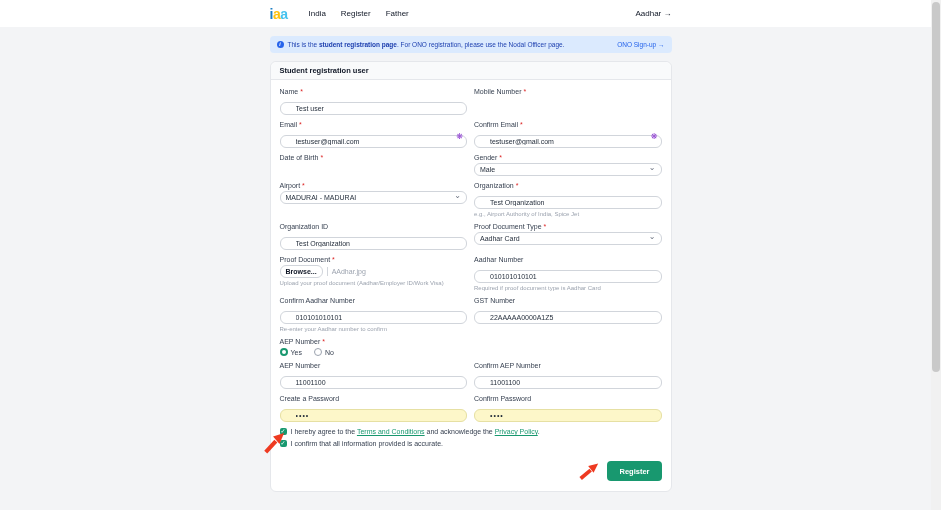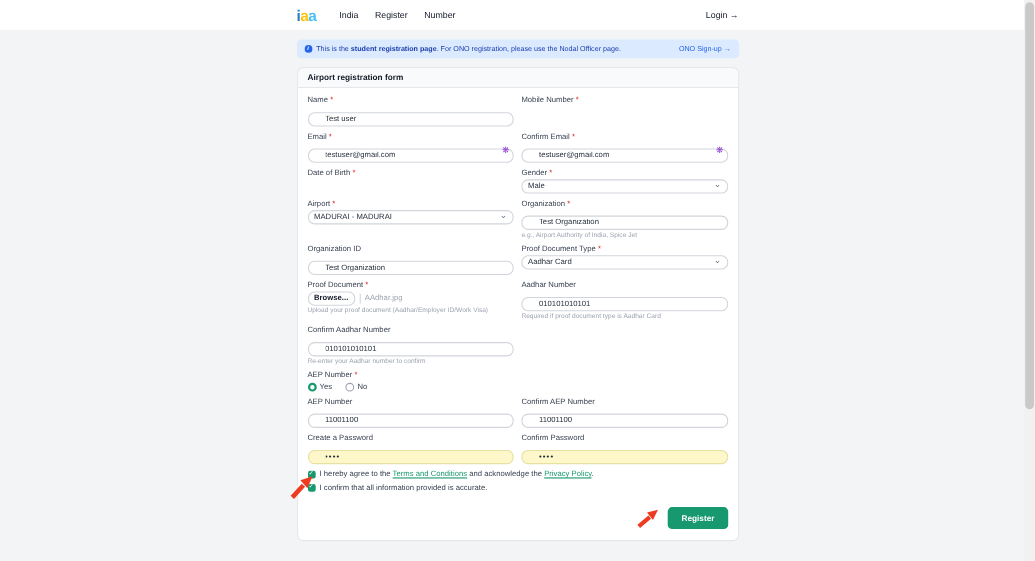--- a/index.html
+++ b/index.html
@@ -106,36 +106,36 @@
 </head>
 <body>
 
 <header class="navbar">
   <div class="nav-inner">
     <div class="logo">
       <span class="l1">i</span><span class="l2">a</span><span class="l3">a</span>
     </div>
     <span class="nav-link">India</span>
     <span class="nav-link">Register</span>
-    <span class="nav-link">Number</span>
-    <span class="login">Login →</span>
+    <span class="nav-link">Father</span>
+    <span class="login">Aadhar →</span>
   </div>
 </header>
 
 <main class="container">
 
   <div class="notice">
     <span class="notice-icon">i</span>
     <span><span>This is the </span><b>student registration page</b><span>. For ONO registration, please use the Nodal Officer page.</span></span>
     <span class="notice-link">ONO Sign-up →</span>
   </div>
 
   <section class="card">
     <div class="card-header">
-      <h1 class="card-title">Airport registration form</h1>
+      <h1 class="card-title">Student registration user</h1>
     </div>
 
     <div class="card-body">
 
       <div class="field">
         <label><span>Name</span> <span class="req">*</span></label>
         <input class="input" value="Test user" style="">
       </div>
       <div class="field">
         <label><span>Mobile Number</span> <span class="req">*</span></label>
@@ -206,20 +206,24 @@
         <label><span>Aadhar Number</span></label>
         <input class="input" value="010101010101" style="">
         <div class="hint">Required if proof document type is Aadhar Card</div>
       </div>
       <div class="field">
         <label><span>Confirm Aadhar Number</span></label>
         <input class="input" value="010101010101" style="">
         <div class="hint">Re-enter your Aadhar number to confirm</div>
       </div>
 
+      <div class="field">
+        <label><span>GST Number</span></label>
+        <input class="input" value="22AAAAA0000A1Z5" style="">
+      </div>
 
       <div class="radio-block">
         <label><span>AEP Number</span> <span class="req">*</span></label>
         <div class="radio-row">
           <span class="radio-item">
             <span class="radio on"></span>
             <span>Yes</span>
           </span>
           <span class="radio-item">
             <span class="radio off"></span>

